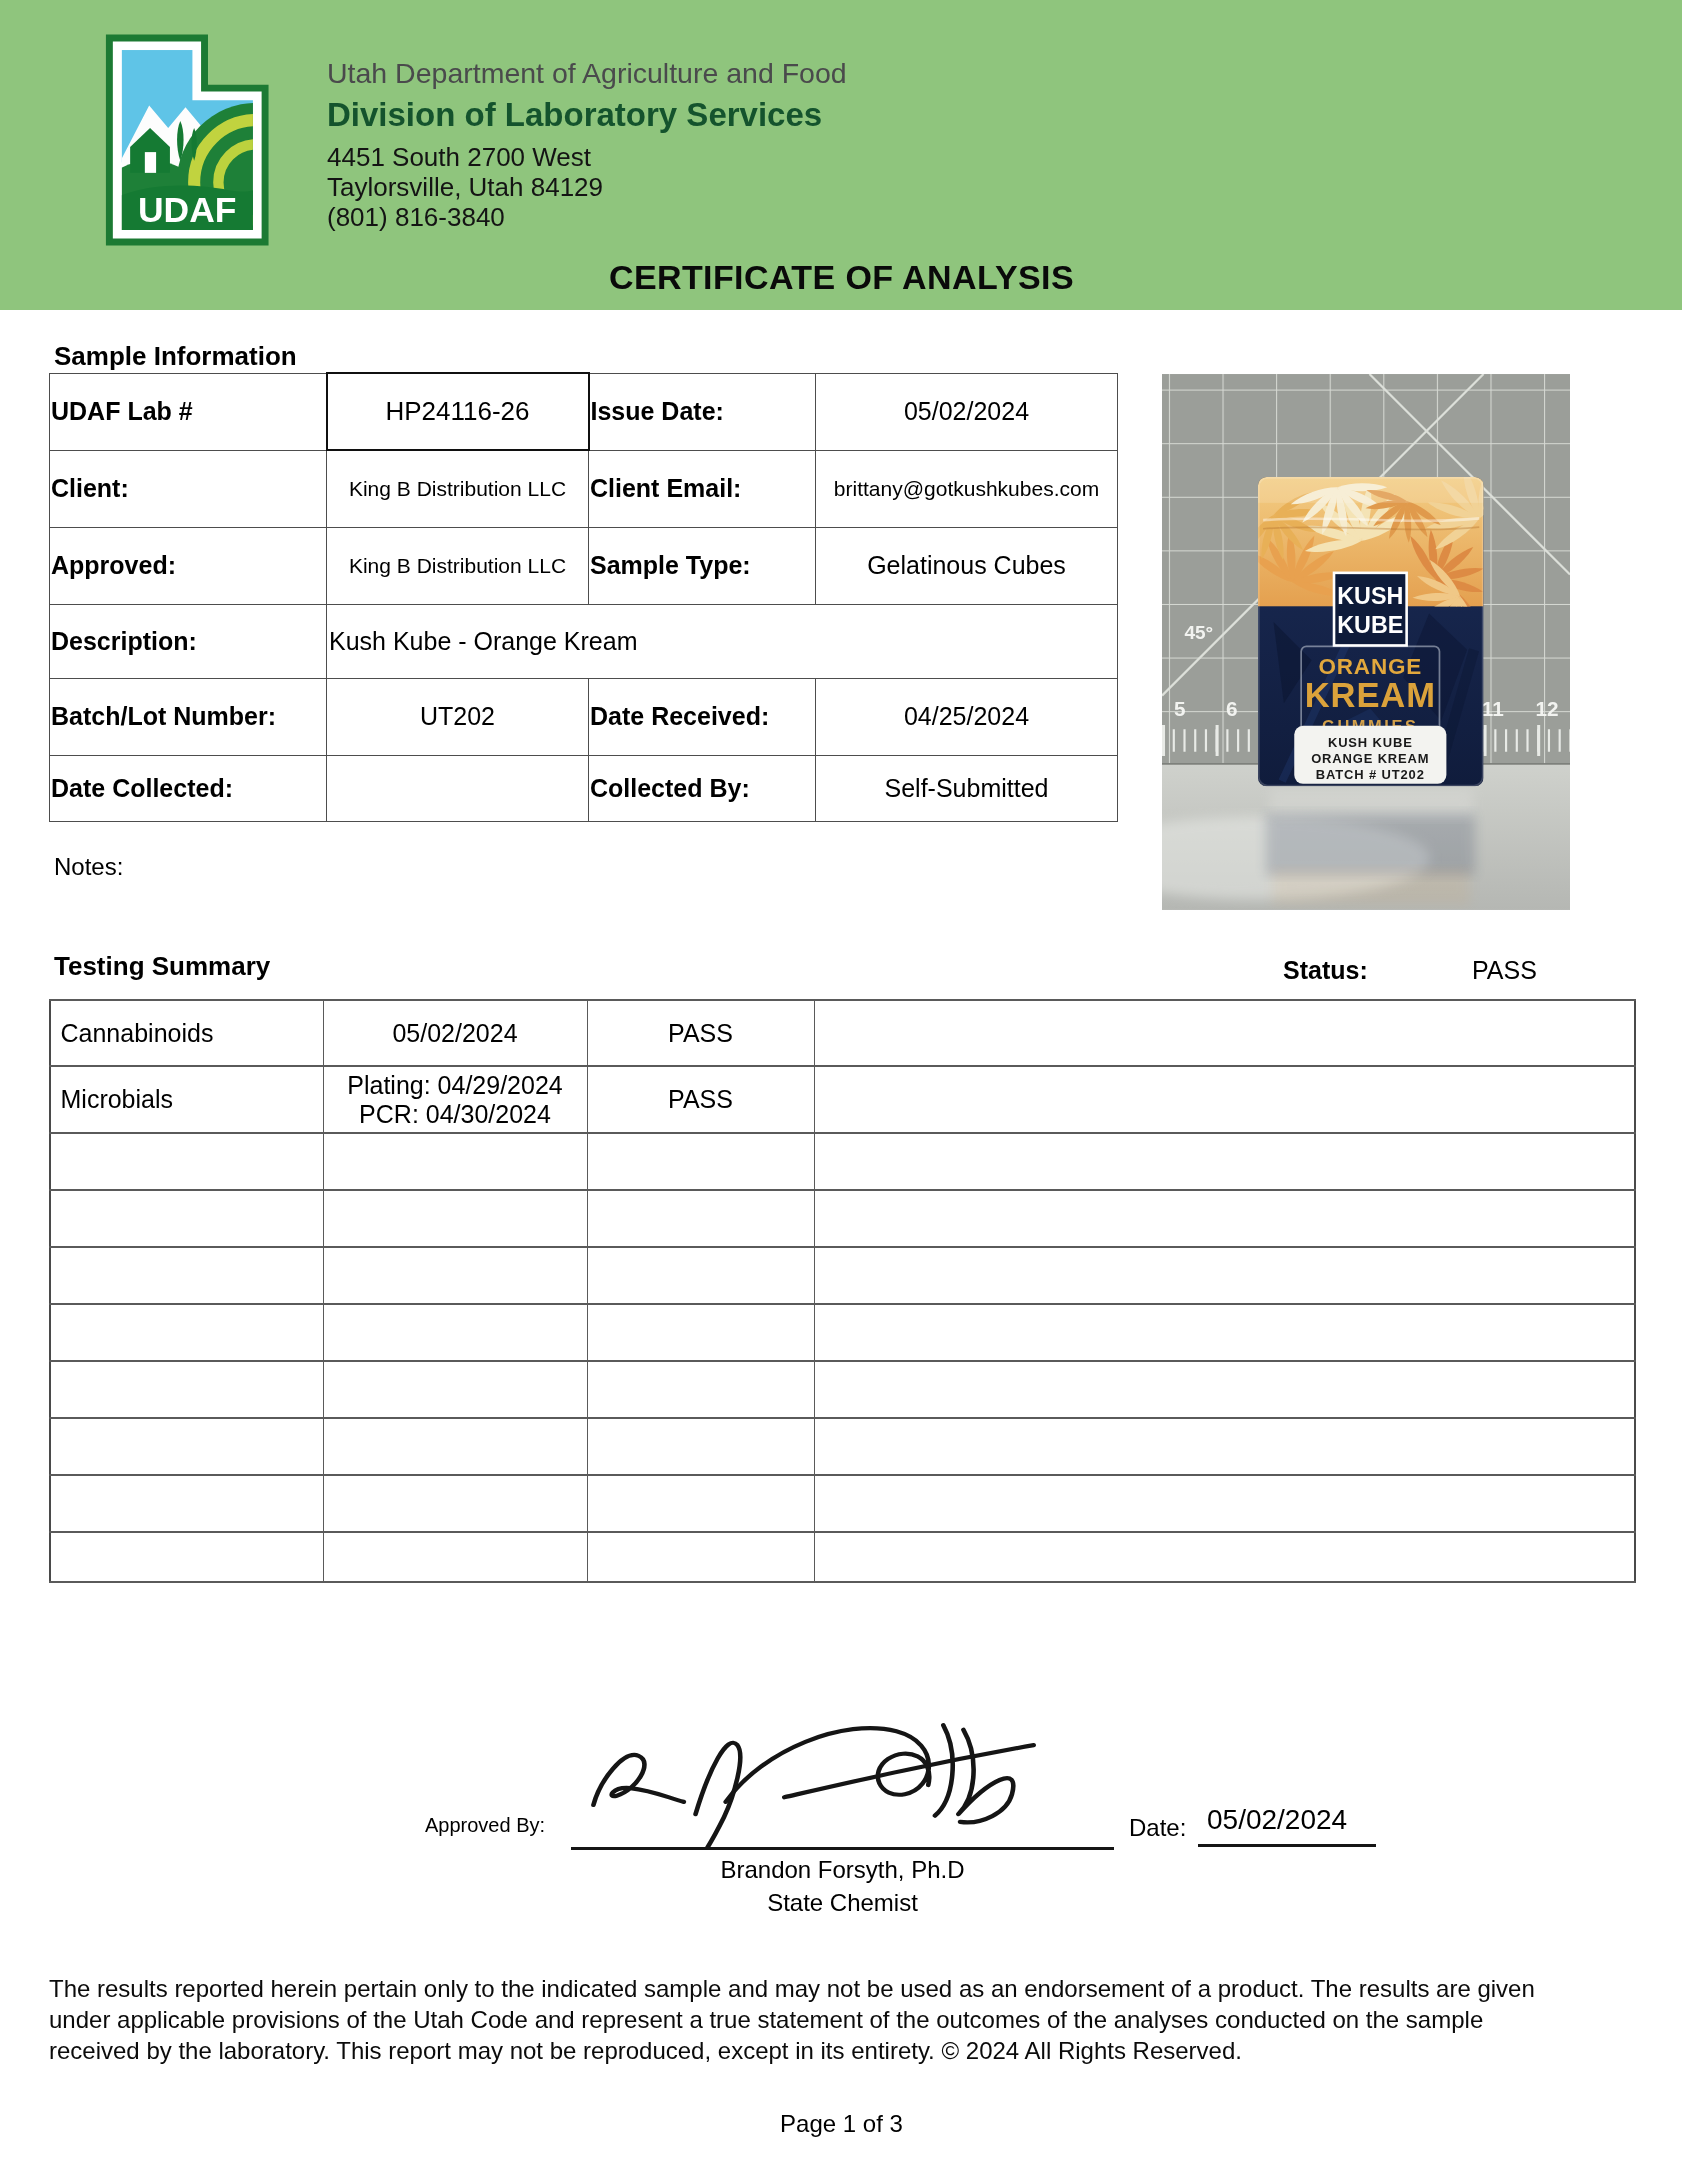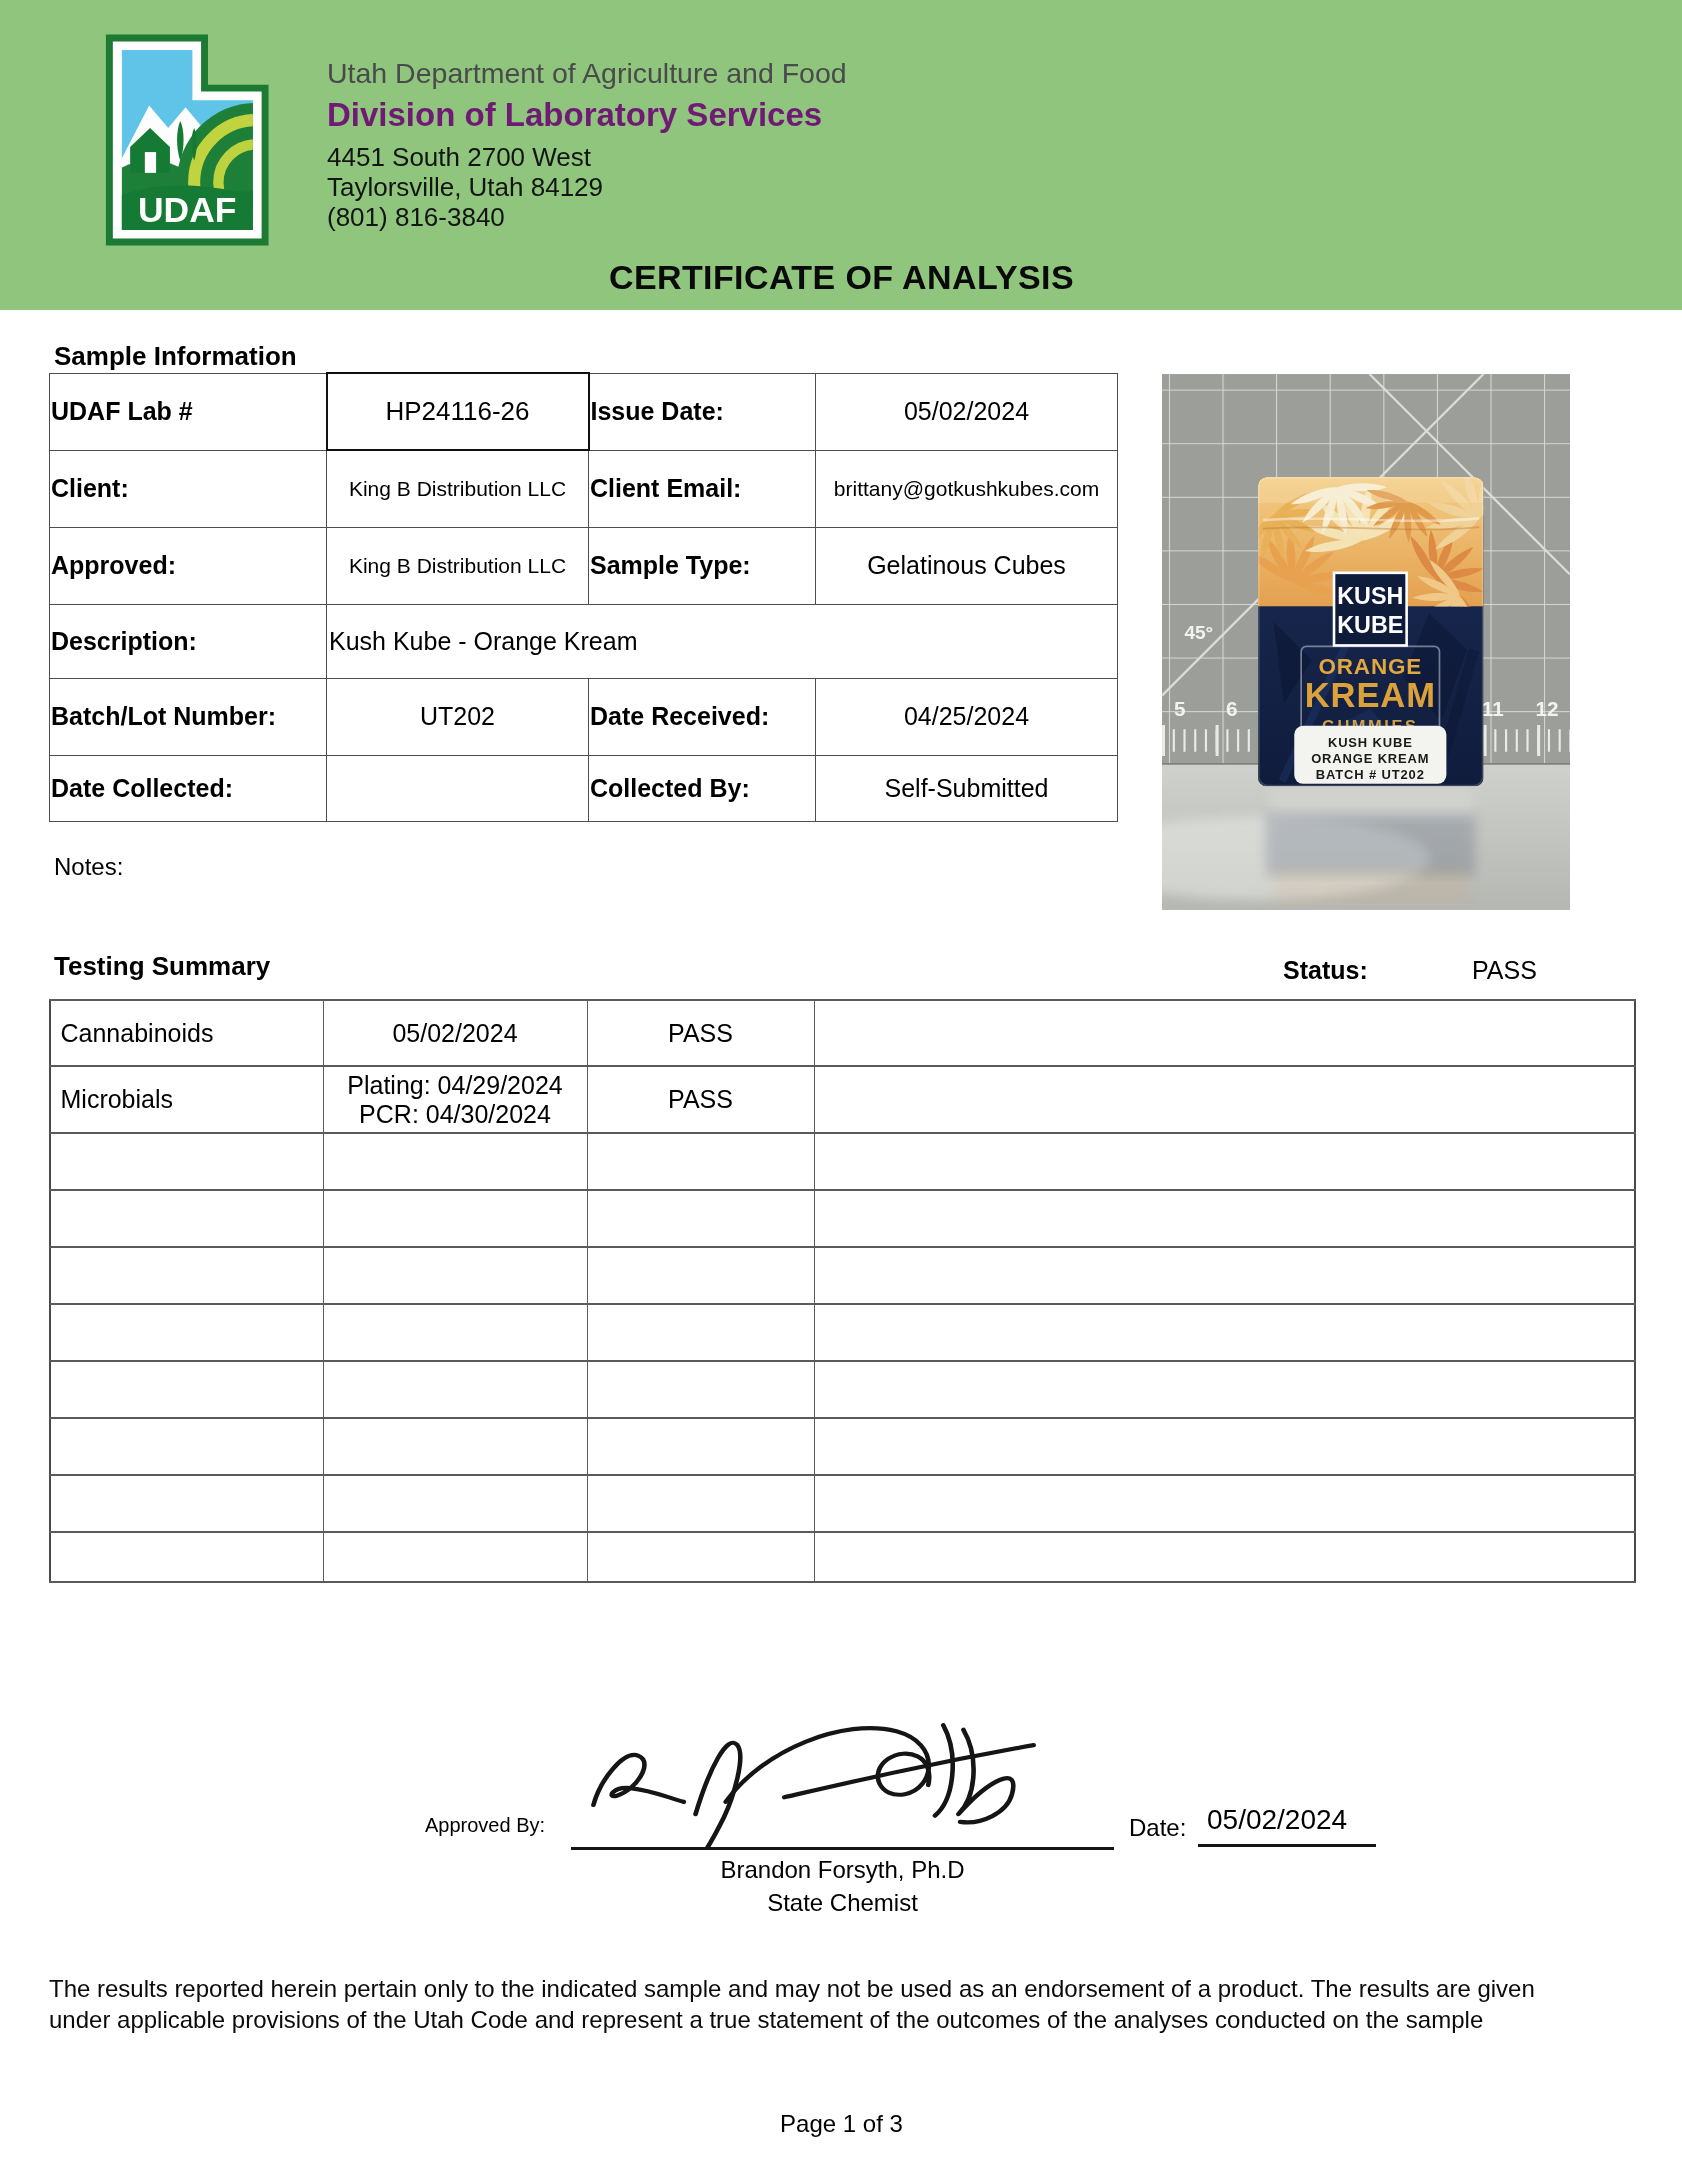--- a/index.html
+++ b/index.html
@@ -4,21 +4,21 @@
 <style>
   html,body{margin:0;padding:0;background:#fff;}
   .page{position:relative;width:1683px;height:2177px;background:#ffffff;
         font-family:"Liberation Sans","DejaVu Sans",sans-serif;color:#000;overflow:hidden;}
 
   
   .band{position:absolute;left:0;top:0;width:1683px;height:310px;background:#8fc57d;}
   .logo{position:absolute;left:99px;top:31px;width:173px;height:218px;}
   .agency-block{position:absolute;left:327px;top:57px;line-height:1.15;}
   .agency{font-size:28.5px;color:#4a4a4c;margin-bottom:6px;}
-  .division{font-size:33px;font-weight:bold;color:#701a75;margin-bottom:7.8px;}
+  .division{font-size:33px;font-weight:bold;color:#14532d;margin-bottom:7.8px;}
   .addr{font-size:26px;color:#141414;line-height:30px;}
   .coa-title{position:absolute;left:0;top:258px;width:100%;text-align:center;
              font-size:34px;font-weight:bold;color:#0a0a0a;letter-spacing:0.4px;}
 
   
   .sec-heading{position:absolute;font-size:26px;font-weight:bold;color:#000;}
 
   
   table{border-collapse:collapse;table-layout:fixed;}
   .sample-table{position:absolute;left:49px;top:372px;width:1067px;border:1.7px solid #4d4d4d;}
@@ -345,17 +345,18 @@
   <div class="sig-line"></div>
   <div class="sig-name">Brandon Forsyth, Ph.D</div>
   <div class="sig-title">State Chemist</div>
   <div class="date-label">Date:</div>
   <div class="date-value">05/02/2024</div>
   <div class="date-line"></div>
 
   <div class="disclaimer">
     <div>The results reported herein pertain only to the indicated sample and may not be used as an endorsement of a product. The results are given</div>
     <div>under applicable provisions of the Utah Code and represent a true statement of the outcomes of the analyses conducted on the sample</div>
+    <div>received by the laboratory. This report may not be reproduced, except in its entirety. © 2024 All Rights Reserved.</div>
   </div>
   <div class="page-label">Page 1 of 3</div>
 
 </div>
 
 
 </body></html>

